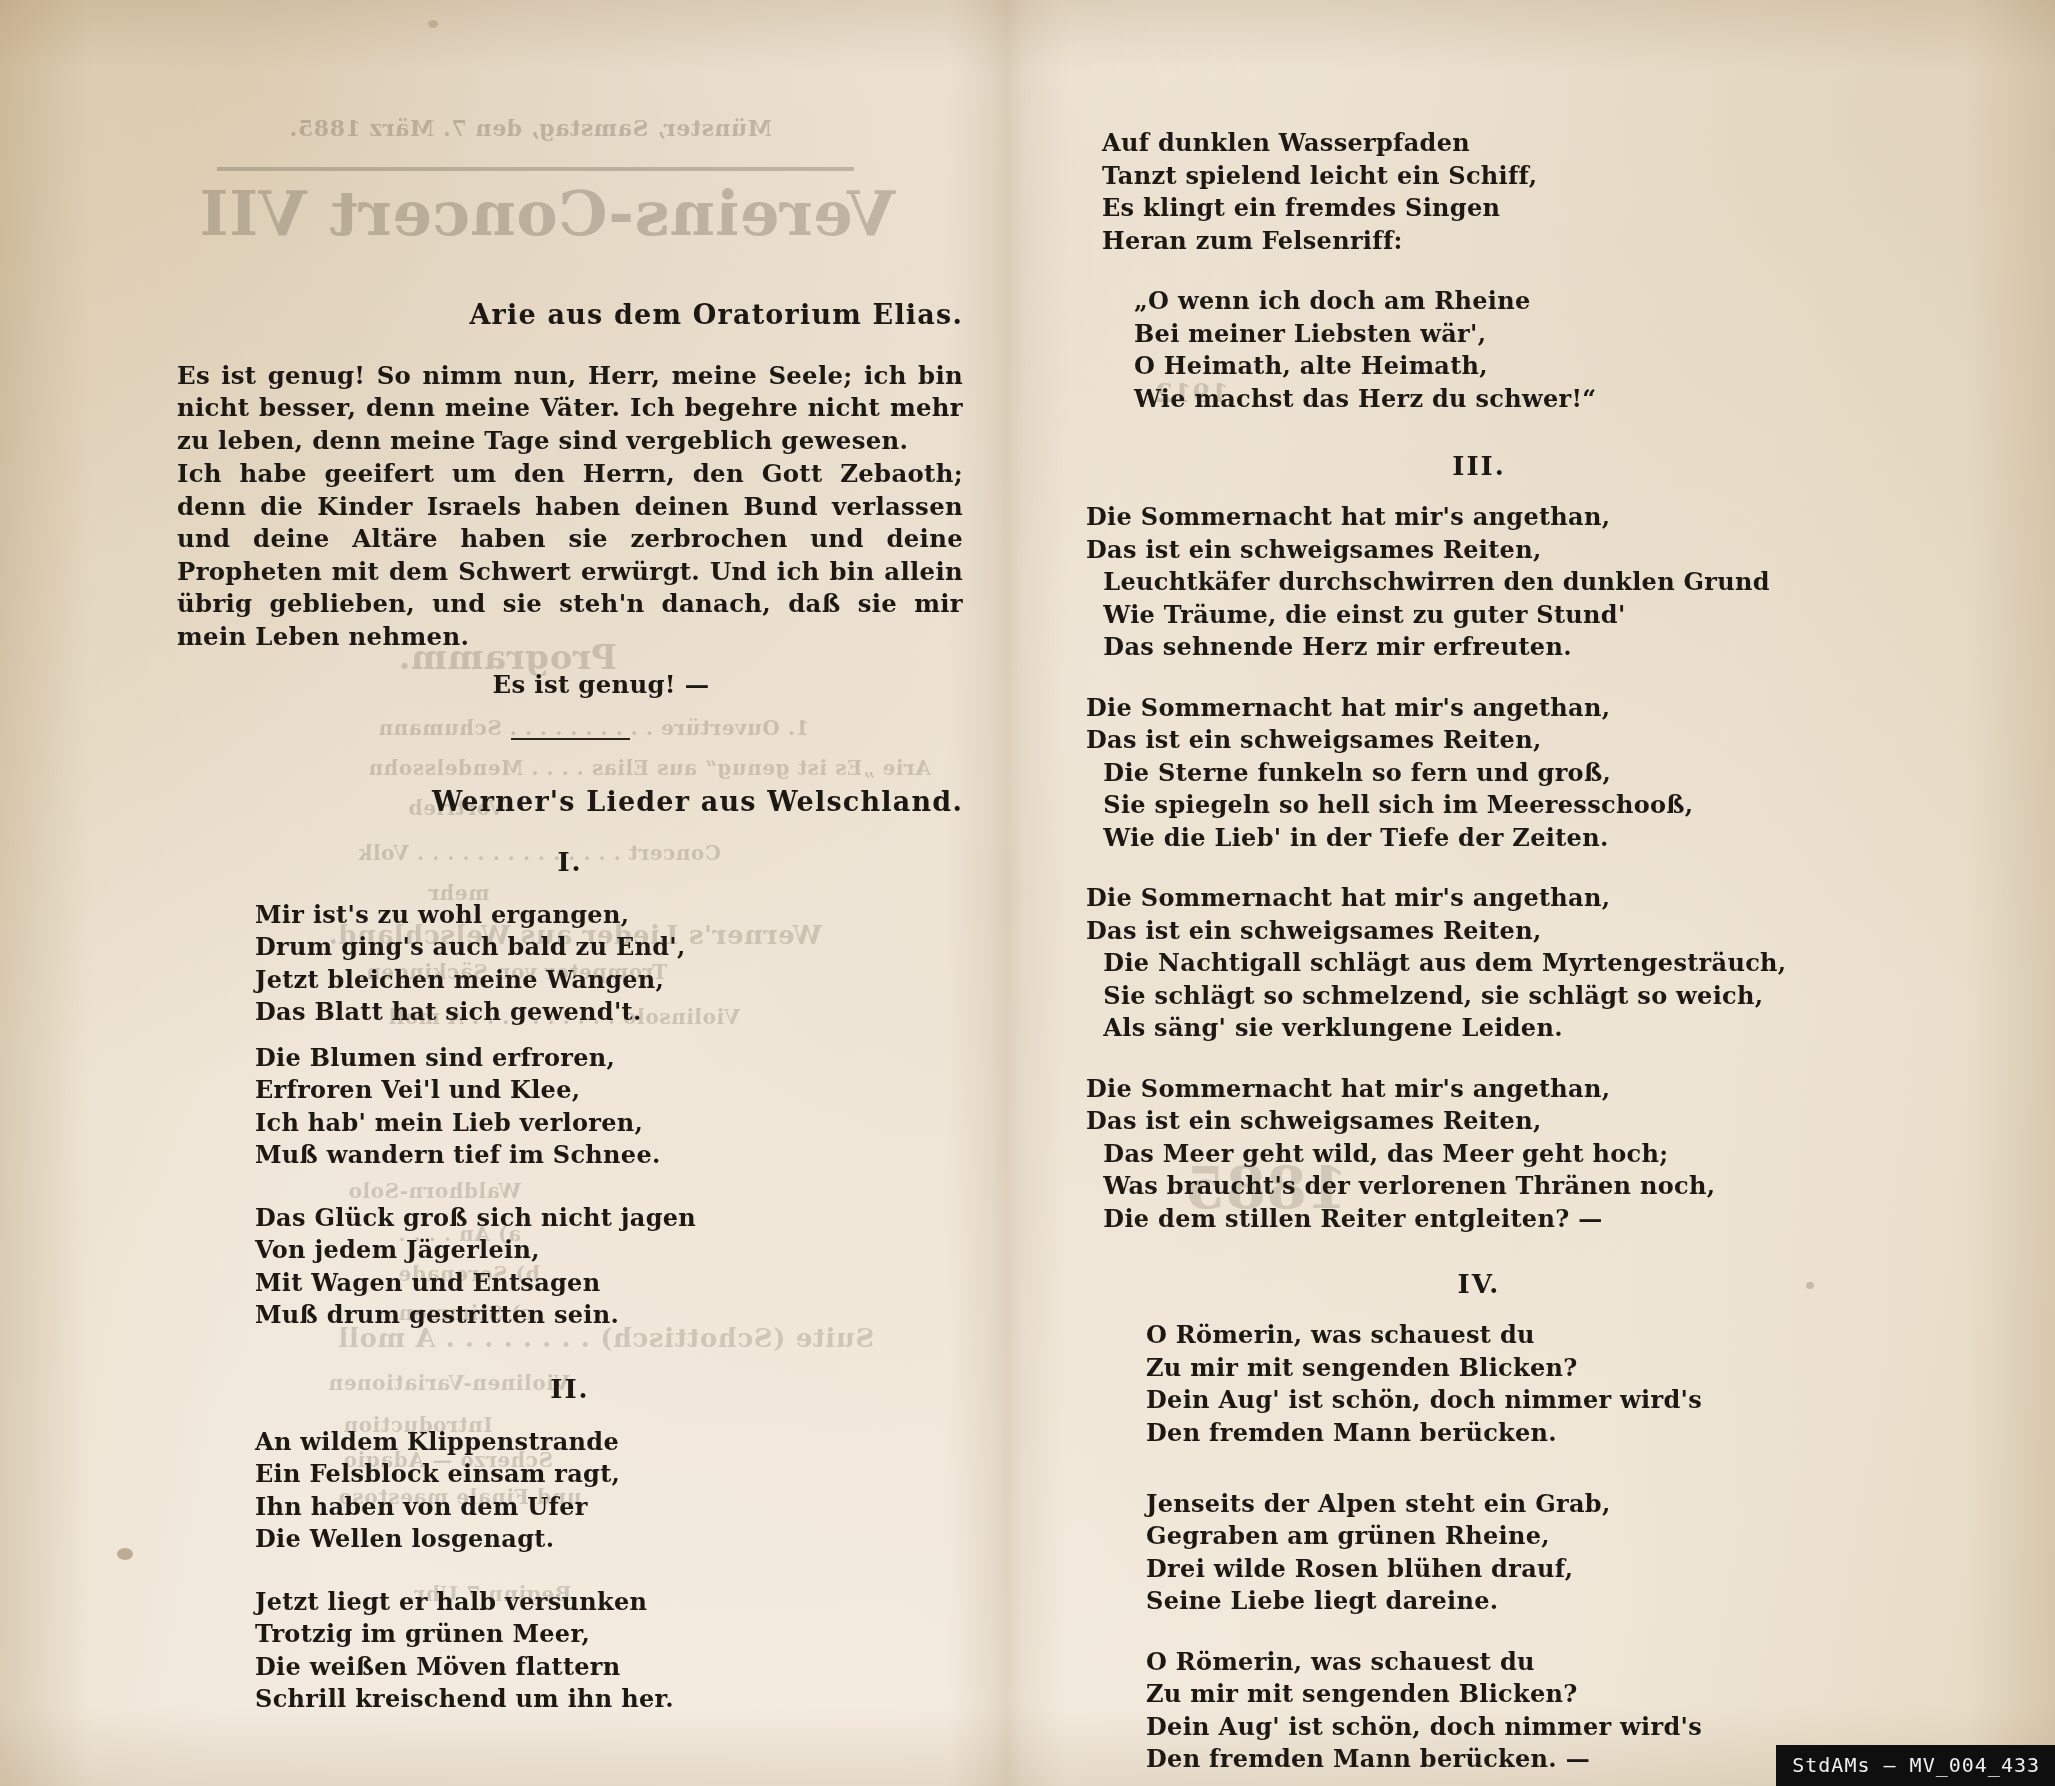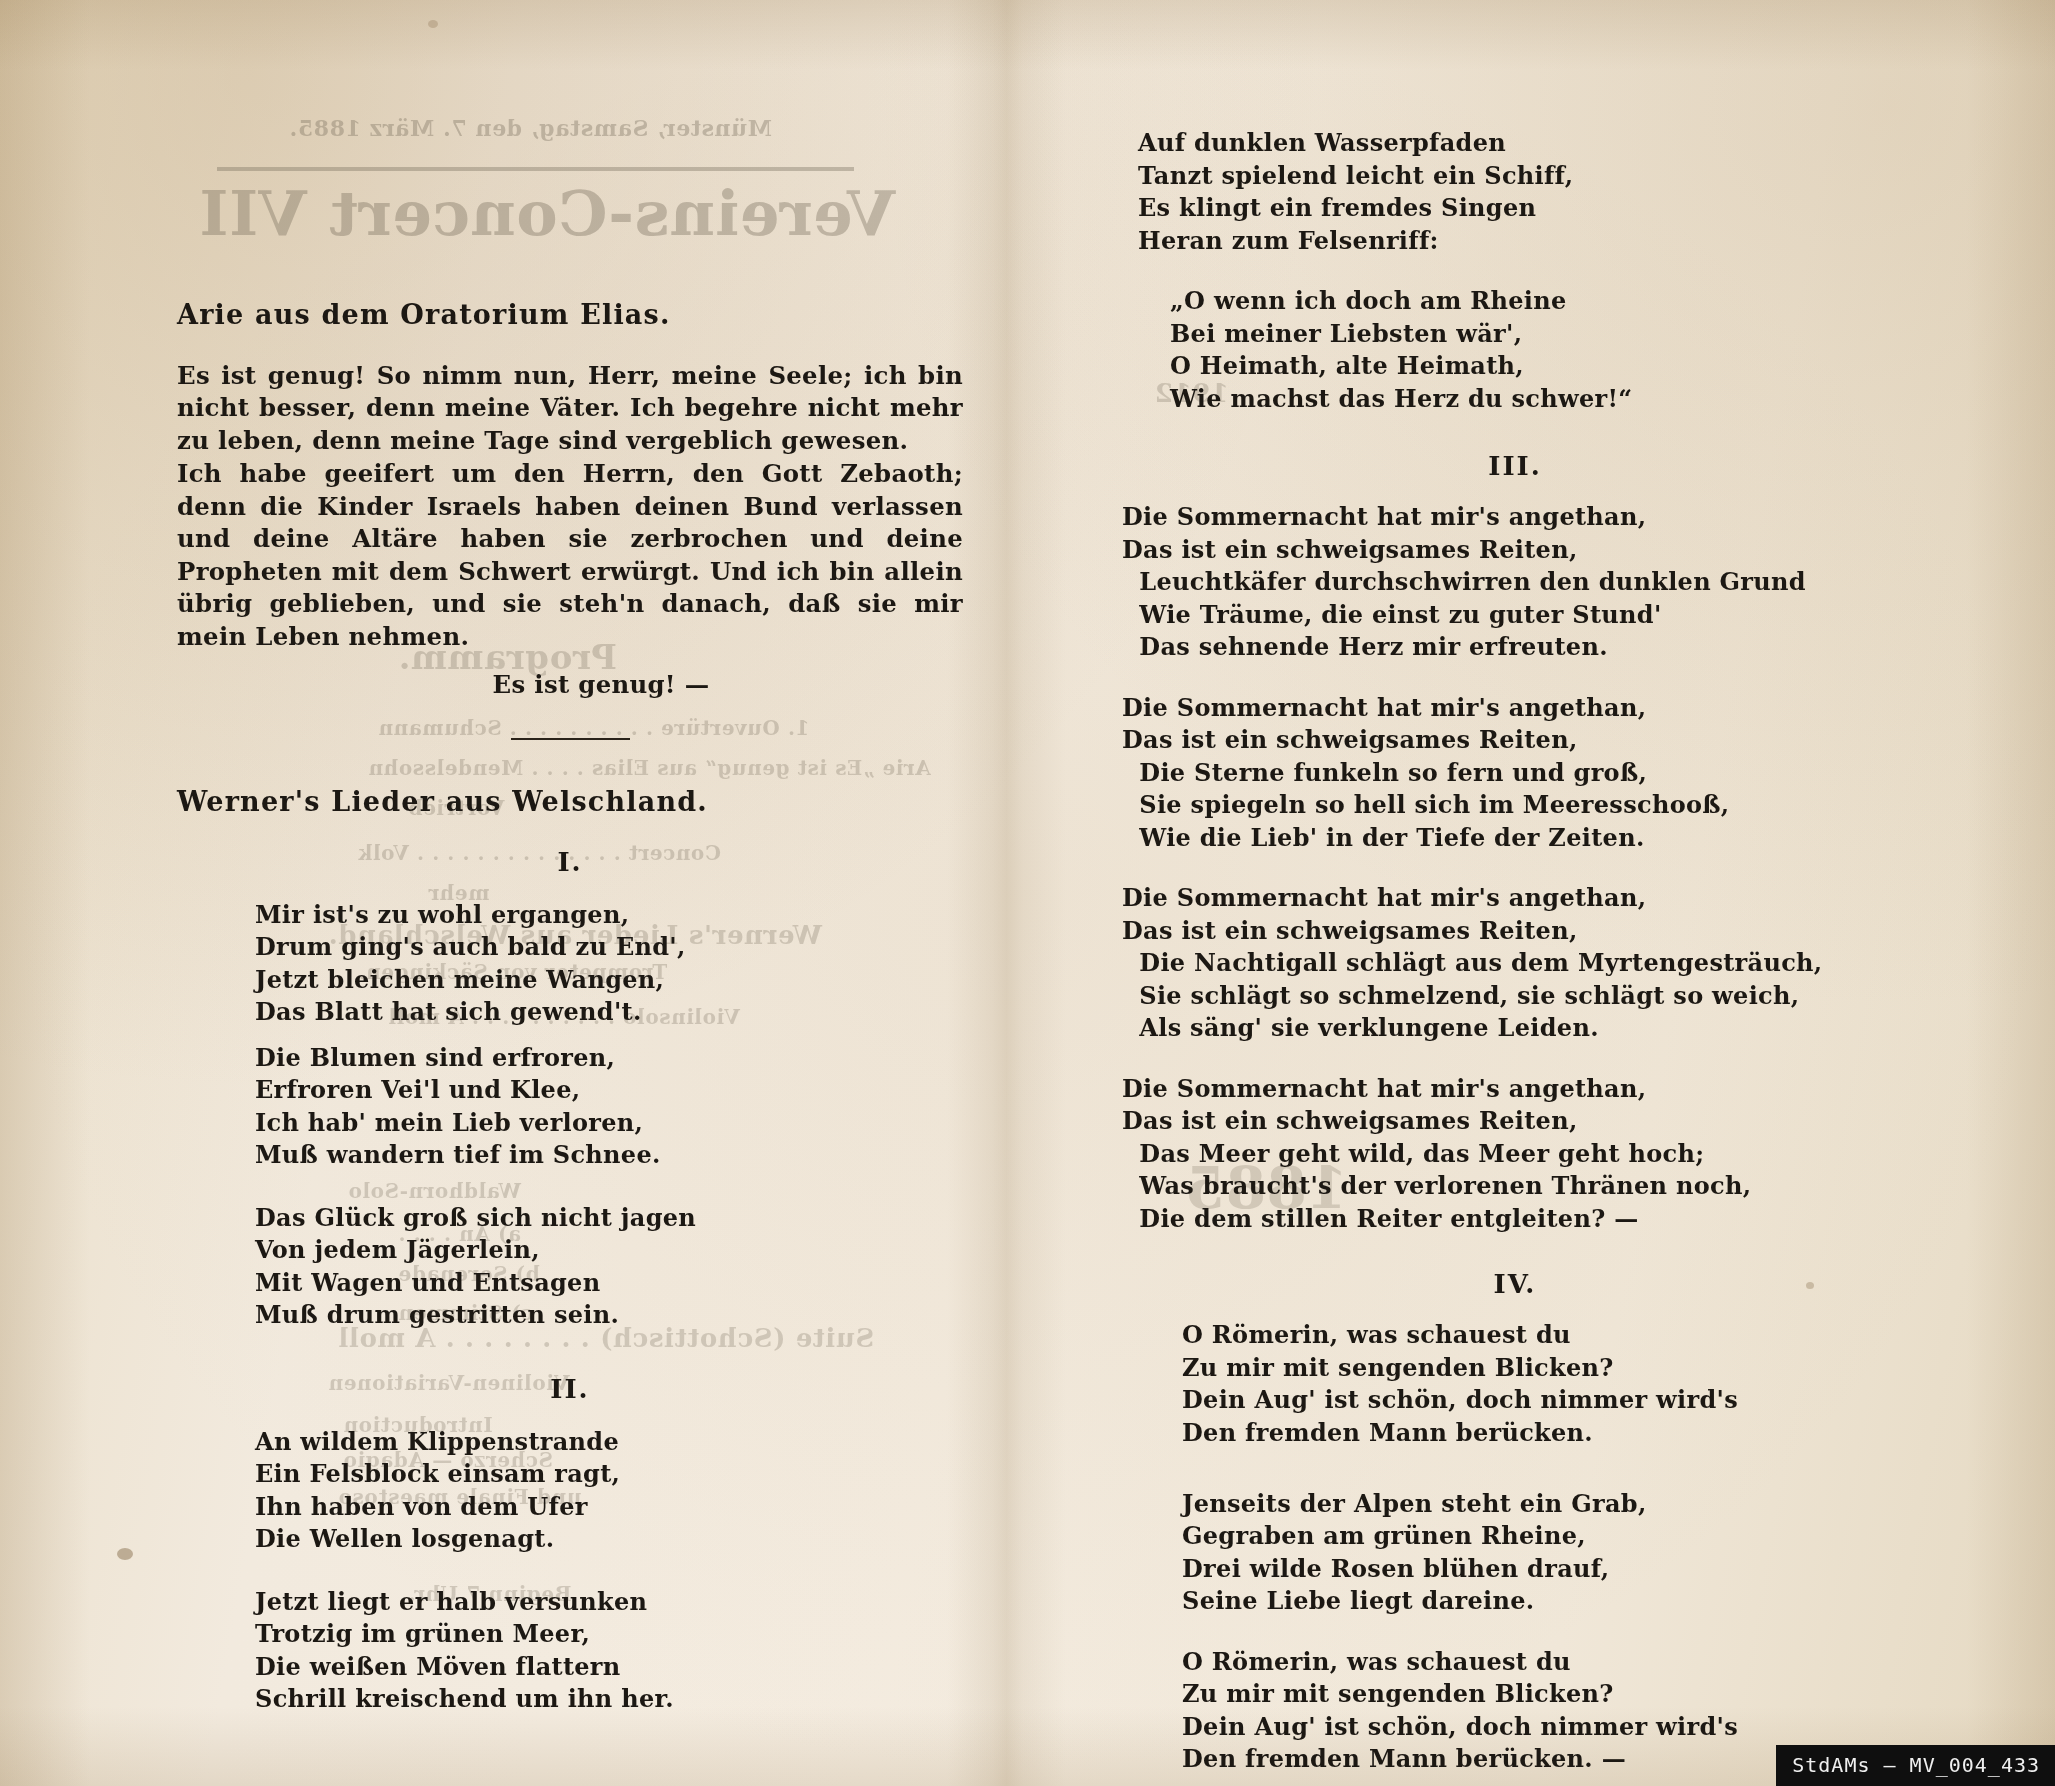--- a/index.html
+++ b/index.html
@@ -96,31 +96,31 @@
     pointer-events: none;
   }
 
   
   .col {
     position: absolute;
     top: 0;
     color: #1c1813;
   }
   .col-left { left: 177px; width: 786px; }
-  .col-right { left: 1122px; width: 786px; }
+  .col-right { left: 1086px; width: 786px; }
 
   .fraktur {
     font-family: "DejaVu Serif", serif;
     font-weight: bold;
     font-style: normal;
     letter-spacing: 0.6px;
   }
 
   .section-title {
-    text-align: left;
+    text-align: right;
     font-size: 27px;
     font-weight: bold;
     letter-spacing: 1.2px;
     margin: 0;
   }
   .roman {
     text-align: center;
     font-size: 26px;
     font-weight: bold;
     letter-spacing: 2px;

